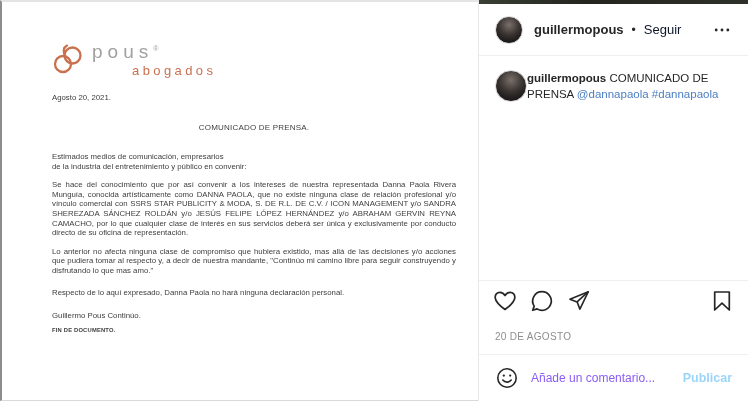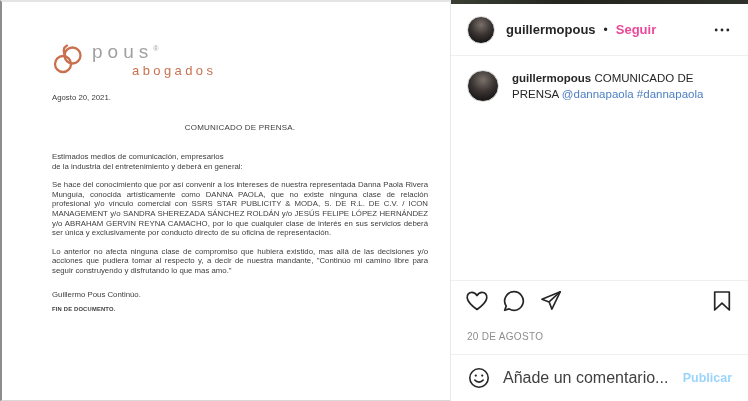--- a/index.html
+++ b/index.html
@@ -21,47 +21,47 @@
   .doc-title { font-size: 8px; text-align: center; margin-top: 21px; letter-spacing: .2px; }
   .doc-salutation { margin-top: 20px; }
   .doc-line { font-size: 7.8px; line-height: 9.6px; }
   .doc-para { font-size: 7.8px; line-height: 9.6px; text-align: justify; margin-top: 9px; }
   .doc-para-3 { text-align: left; margin-top: 12px; }
   .doc-closing { font-size: 7.8px; margin-top: 13px; }
   .doc-signature { font-size: 7.8px; margin-top: 14px; }
   .doc-end { font-size: 5.8px; font-weight: bold; margin-top: 7px; letter-spacing: .2px; }
 
   
-  .sidebar { width: 298px; height: 401px; display: flex; flex-direction: column;
+  .sidebar { width: 270px; height: 401px; display: flex; flex-direction: column;
     background: #fff; border-left: 1px solid #e8e8e8; }
   .top-strip { height: 4px; background: linear-gradient(90deg,#3a3e33,#23251e 40%,#2e3129); }
   .ig-header { height: 51px; display: flex; align-items: center; padding: 0 16px; gap: 11px; flex: none; }
   .avatar { border-radius: 50%; flex: none;
     background: radial-gradient(circle at 50% 30%, #7a706a 0%, #3a3432 45%, #141212 85%);
     border: 1px solid #dbdbdb; }
   .avatar-sm { width: 28px; height: 28px; }
   .avatar-md { width: 32px; height: 32px; }
   .username { font-weight: bold; font-size: 13px; color: #262626; }
   .hdr-dot { font-size: 12px; color: #262626; margin: 0 -3px; }
-  .follow-btn { color: #ec4899; font-weight: bold; font-size: 13px; cursor: pointer; }
+  .follow-btn { color: #0f172a; font-weight: normal; font-size: 13px; cursor: pointer; }
   .more-btn { margin-left: auto; cursor: pointer; display: flex; align-items: center; }
   .divider { border-top: 1px solid #efefef; flex: none; }
-  .caption-block { display: flex; padding: 14px 16px 0 16px; gap: 13px; flex: none; }
+  .caption-block { display: flex; padding: 14px 16px 0 16px; flex: none; }
   .caption-col { flex: 1; }
   .caption-text { font-size: 11.5px; line-height: 16px; color: #262626; }
   .caption-user { font-weight: bold; }
   .cap-link { color: #4c7fc1; cursor: pointer; }
   .time-ago { font-size: 11px; color: #8e8e8e; margin-top: 12px; }
   .spacer { flex: 1; }
   .actions { display: flex; align-items: center; padding: 8px 14px 6px 14px; gap: 13px; flex: none; }
   .action-icon { cursor: pointer; display: flex; }
   .bookmark-wrap { margin-left: auto; }
   .post-date { font-size: 10px; color: #8e8e8e; letter-spacing: .3px; padding: 12px 16px 12px 16px; flex: none; }
   .comment-row { display: flex; align-items: center; padding: 11px 16px; gap: 12px; flex: none; }
-  .comment-placeholder { font-size: 16px; color: #404040; }
+  .comment-placeholder { font-size: 12px; color: #8b5cf6; }
   .publish-btn { margin-left: auto; font-size: 12.5px; font-weight: bold; color: rgba(0,149,246,.4); cursor: pointer; }
 </style>
 </head>
 <body>
 
 <div class="stage">
 
   <div class="doc-pane">
     <div class="doc">
 
@@ -77,25 +77,26 @@
           <div class="brand-row"><span>pous</span><span class="reg">®</span></div>
           <div class="tagline">abogados</div>
         </div>
       </div>
 
       <p class="doc-date">Agosto 20, 2021.</p>
       <p class="doc-title">COMUNICADO DE PRENSA.</p>
 
       <div class="doc-salutation">
         <p class="doc-line">Estimados medios de comunicación, empresarios</p>
-        <p class="doc-line">de la industria del entretenimiento y deberá en general:</p>
+        <p class="doc-line">de la industria del entretenimiento y público en convenir:</p>
       </div>
 
       <p class="doc-para">Se hace del conocimiento que por así convenir a los intereses de nuestra representada Danna Paola Rivera Munguía, conocida artísticamente como DANNA PAOLA, que no existe ninguna clase de relación profesional y/o vínculo comercial con SSRS STAR PUBLICITY &amp; MODA, S. DE R.L. DE C.V. / ICON MANAGEMENT y/o SANDRA SHEREZADA SÁNCHEZ ROLDÁN y/o JESÚS FELIPE LÓPEZ HERNÁNDEZ y/o ABRAHAM GERVIN REYNA CAMACHO, por lo que cualquier clase de interés en sus servicios deberá ser única y exclusivamente por conducto directo de su oficina de representación.</p>
       <p class="doc-para">Lo anterior no afecta ninguna clase de compromiso que hubiera existido, mas allá de las decisiones y/o acciones que pudiera tomar al respecto y, a decir de nuestra mandante, "Continúo mi camino libre para seguir construyendo y disfrutando lo que mas amo."</p>
+      <p class="doc-para doc-para-3">Respecto de lo aquí expresado, Danna Paola no hará ninguna declaración personal.</p>
 
       <p class="doc-signature">Guillermo Pous Continúo.</p>
       <p class="doc-end">FIN DE DOCUMENTO.</p>
     </div>
   </div>
 
   <div class="sidebar">
     <div class="top-strip"></div>
 
     <div class="ig-header">

